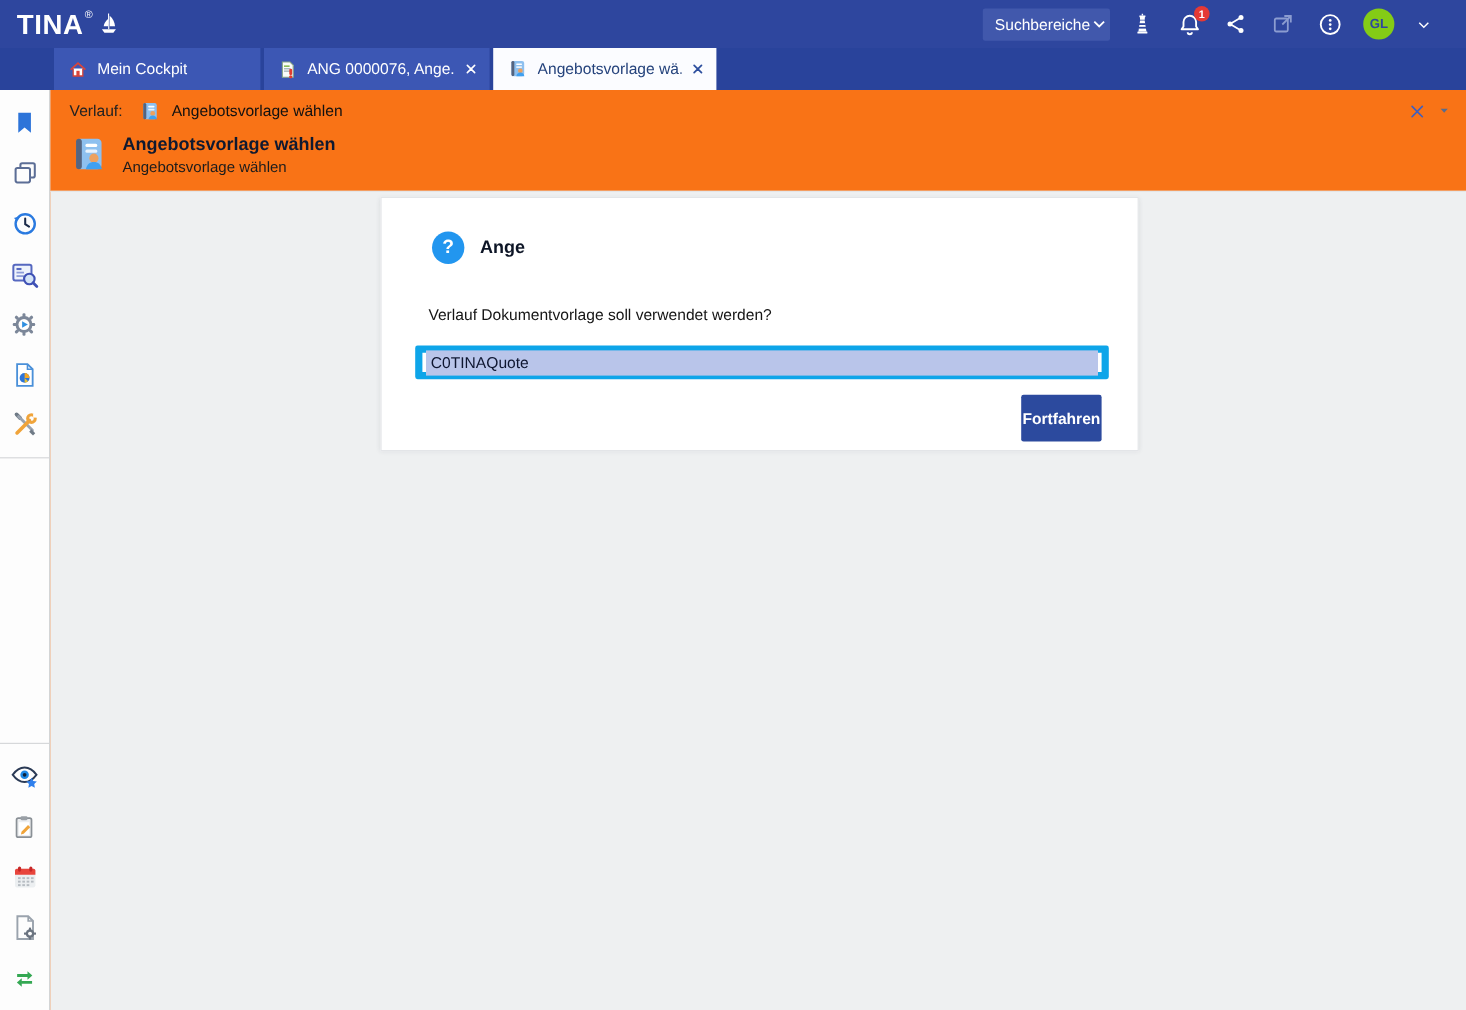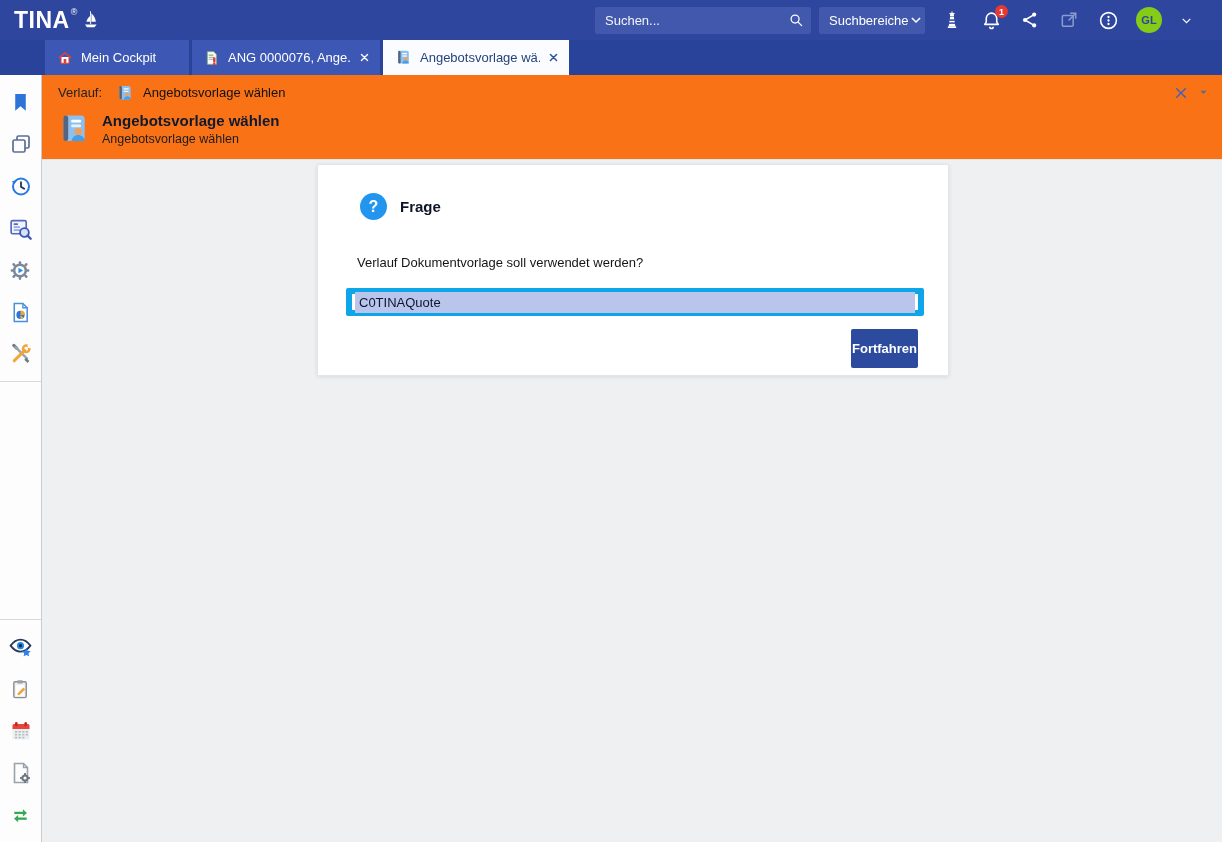--- a/index.html
+++ b/index.html
@@ -25,21 +25,21 @@
   .badge { position:absolute; top:-3px; right:-6px; background:#e53935; color:#fff; font-size:9px;
            font-weight:bold; min-width:13px; height:13px; border-radius:7px; display:flex;
            align-items:center; justify-content:center; padding:0 2px; }
   .avatar { width:26px; height:26px; border-radius:50%; background:#84cc16; color:#2e469e;
             font-size:11px; font-weight:bold; display:flex; align-items:center; justify-content:center; cursor:pointer; }
 
   
   .tabbar { height:35px; background:#29439b; display:flex; padding-left:45px; }
   .tab { display:flex; align-items:center; gap:8px; padding:0 10px 0 12px; font-size:13px; color:#fff;
          background:#3c57b4; margin-right:3px; cursor:pointer; white-space:nowrap; overflow:hidden; }
-  .tab-1 { width:144px; } .tab-2 { width:188px; } .tab-3 { width:186px; }
+  .tab-1 { width:172px; } .tab-2 { width:188px; } .tab-3 { width:186px; }
   .tab.active { background:#fbfcff; color:#25437c; }
   .tab-close { margin-left:auto; display:flex; align-items:center; cursor:pointer; flex:0 0 auto; }
   .tab-label { overflow:hidden; }
 
   
   .workspace { display:flex; height:767px; }
   .sidebar { width:42px; background:#fdfdfd; border-right:1px solid #c9cbcd; display:flex; flex-direction:column; }
   .sb-group { display:flex; flex-direction:column; align-items:center; padding:6px 0; }
   .sb-item { width:42px; height:42px; display:flex; align-items:center; justify-content:center; cursor:pointer; }
   .sb-div { height:1px; background:#d6d8da; width:100%; }
@@ -86,29 +86,20 @@
     <span>
       <svg width="22" height="22" viewBox="0 0 24 24">
           <path d="M12.5 2.5l.2 14" stroke="#fff" stroke-width="1"></path>
           <path d="M13.5 4.5c3.2 2.6 4.6 6.4 4.9 9.5h-4.9z" fill="#fff"></path>
           <path d="M12 7.5c-2.4 2-3.6 4.4-3.9 6.5H12z" fill="#fff"></path>
           <path d="M6.5 16.8h12.7l-2.3 3.2H8.7z" fill="#fff"></path>
         </svg>
     </span>
   </div>
 
-  <div class="search-box">
-    <input class="search-input" placeholder="Suchen..." style="">
-    <span class="search-icon">
-      <svg width="17" height="17" viewBox="0 0 24 24">
-          <circle cx="10" cy="10" r="5.6" stroke="#fff" stroke-width="1.8" fill="none"></circle>
-          <path d="M14.3 14.3l5 5" stroke="#fff" stroke-width="1.8" stroke-linecap="round"></path>
-        </svg>
-    </span>
-  </div>
 
   <div class="areas-btn">
     <span>Suchbereiche</span>
     <span>
       <svg width="14" height="14" viewBox="0 0 24 24">
           <path d="M5 8.5l7 7 7-7" fill="none" stroke="#fff" stroke-width="2.6"></path>
         </svg>
     </span>
   </div>
 
@@ -428,21 +419,21 @@
       <span>
         <div class="page-title">Angebotsvorlage wählen</div>
         <div class="page-sub">Angebotsvorlage wählen</div>
       </span>
     </div>
 
     <div class="page-body">
       <section class="card">
         <div class="card-head">
           <div class="q-circle">?</div>
-          <div class="q-title">Frage</div>
+          <div class="q-title">Ange</div>
         </div>
         <div class="q-text">Verlauf Dokumentvorlage soll verwendet werden?</div>
         <div class="q-input">
           <span class="q-sel">C0TINAQuote</span>
         </div>
         <button class="q-btn">Fortfahren</button>
       </section>
     </div>
   </main>
 </div>

